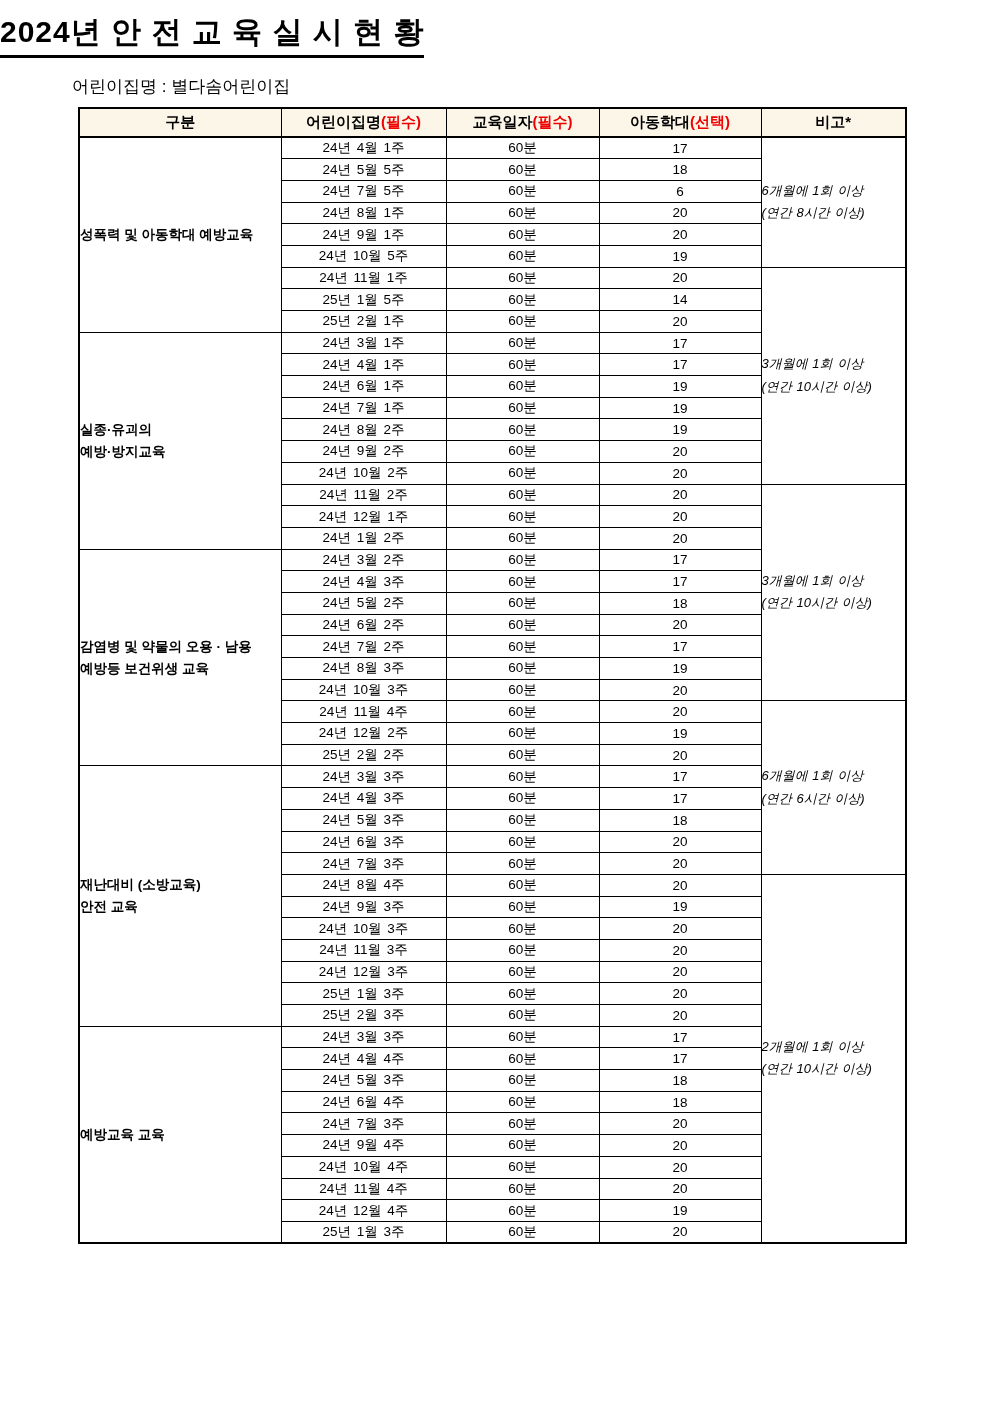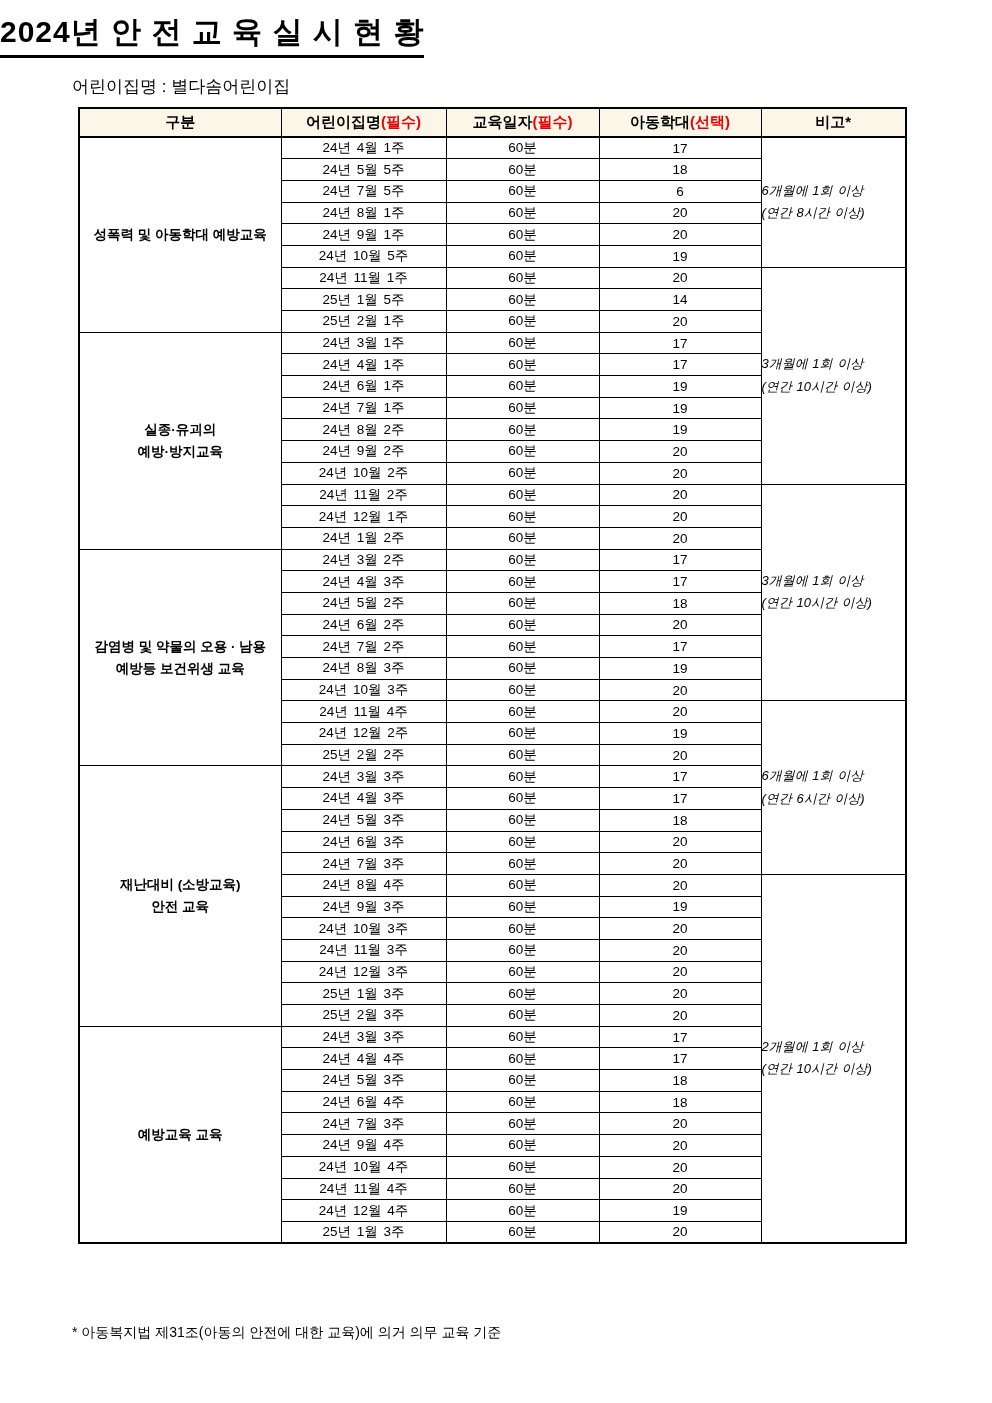--- a/index.html
+++ b/index.html
@@ -66,21 +66,21 @@
     font-size: 13.5px;
     text-align: center;
     vertical-align: middle;
     white-space: nowrap;
     word-spacing: 2px;
   }
   .edu-table tbody th.cat {
     background: #fff;
     font-size: 13.5px;
     font-weight: bold;
-    text-align: center;
+    text-align: left;
     vertical-align: middle;
     line-height: 1.6;
     white-space: nowrap;
   }
   .edu-table tbody td.note {
     font-style: italic;
     font-size: 13px;
     text-align: left;
     line-height: 1.75;
     word-spacing: 1px;
@@ -382,15 +382,14 @@
           <td>19</td>
         </tr>
         <tr>
           <td>25년 1월 3주</td>
           <td>60분</td>
           <td>20</td>
         </tr>
       </tbody>
   </table>
 
-  <div class="footnote">* 아동복지법 제31조(아동의 안전에 대한 교육)에 의거 의무 교육 기준</div>
 
 </div>
 
 </body></html>

